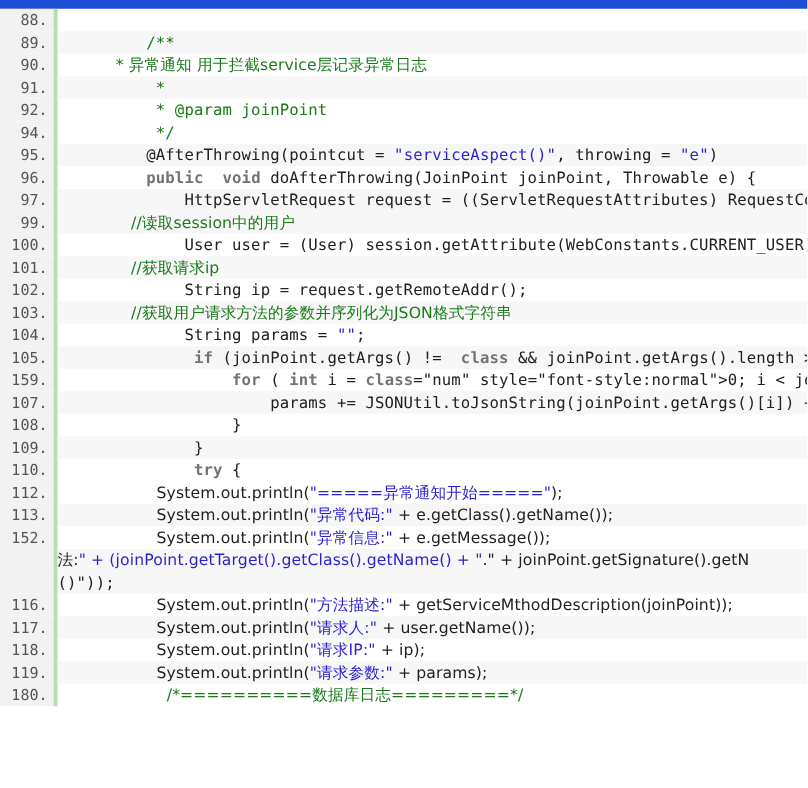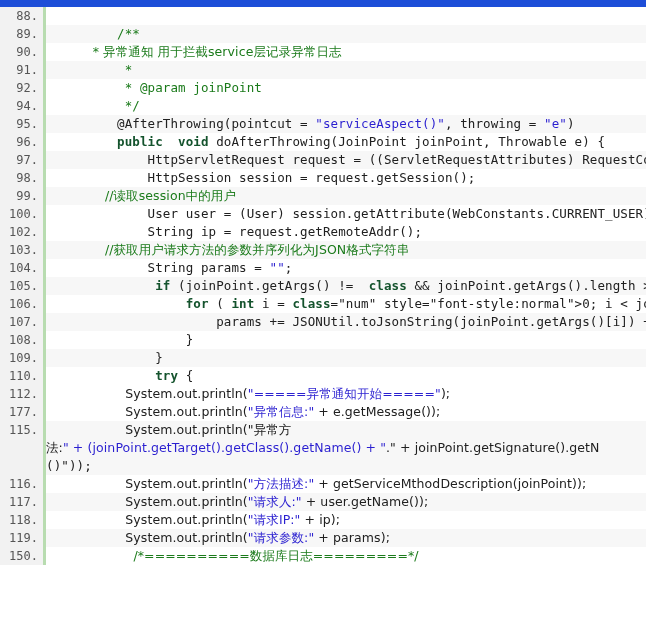--- a/index.html
+++ b/index.html
@@ -54,21 +54,21 @@
     font-size: 12.5px;
     line-height: 18px;
     white-space: pre;
     overflow: hidden;
     vertical-align: top;
     color: #202020;
     font-family: "DejaVu Sans Mono", "Liberation Mono", monospace;
     letter-spacing: 0.1px;
   }
   .cmt   { color: #1a7a1a; }
-  .kw    { color: #14532d; font-weight: bold; }
+  .kw    { color: #737373; font-weight: bold; }
   .str   { color: #2a1fd0; }
   .anno  { color: #202020; text-align: right; }
   .cn    { font-family: "DejaVu Sans", "Liberation Sans", sans-serif; text-align: center; }
 </style>
 </head>
 <body>
 
 <div class="code-viewer">
 <table class="code-table">
 
@@ -112,35 +112,35 @@
   <tr class="plain">
     <td class="gutter">96.</td>
     <td class="code"><span class="">        <i class="kw" style="font-style:normal">public</i>  <i class="kw" style="font-style:normal">void</i> doAfterThrowing(JoinPoint joinPoint, Throwable e) {</span></td>
   </tr>
 
   <tr class="stripe">
     <td class="gutter">97.</td>
     <td class="code"><span>            HttpServletRequest request = ((ServletRequestAttributes) RequestContextHolder.ge</span></td>
   </tr>
 
-  <tr class="plain">
-    <td class="gutter">98.</td>
-    <td class="code"><span>            HttpSession session = request.getSession();</span></td>
-  </tr>
 
   <tr class="stripe">
     <td class="gutter">99.</td>
     <td class="code"><span class="cmt cn">            //读取session中的用户</span></td>
   </tr>
 
   <tr class="plain">
     <td class="gutter">100.</td>
     <td class="code"><span>            User user = (User) session.getAttribute(WebConstants.CURRENT_USER);</span></td>
   </tr>
 
+  <tr class="stripe">
+    <td class="gutter">101.</td>
+    <td class="code"><span class="cmt cn">            //获取请求ip</span></td>
+  </tr>
 
   <tr class="plain">
     <td class="gutter">102.</td>
     <td class="code"><span>            String ip = request.getRemoteAddr();</span></td>
   </tr>
 
   <tr class="stripe">
     <td class="gutter">103.</td>
     <td class="code"><span class="cmt cn">            //获取用户请求方法的参数并序列化为JSON格式字符串</span></td>
   </tr>
@@ -149,21 +149,21 @@
     <td class="gutter">104.</td>
     <td class="code"><span>            String params = <i class="str" style="font-style:normal">""</i>;</span></td>
   </tr>
 
   <tr class="stripe">
     <td class="gutter">105.</td>
     <td class="code"><span class="">             <i class="kw" style="font-style:normal">if</i> (joinPoint.getArgs() !=  <i class="kw" style="font-style:normal">class</i> &amp;&amp; joinPoint.getArgs().length &gt; ="num" style="font-style:normal"&gt;0) {</span></td>
   </tr>
 
   <tr class="plain">
-    <td class="gutter">106.</td>
+    <td class="gutter">159.</td>
     <td class="code"><span class="">                 <i class="kw" style="font-style:normal">for</i> ( <i class="kw" style="font-style:normal">int</i> i = <i <i="" class="kw" style="font-style:normal">class</i>="num" style="font-style:normal"&gt;0; i &lt; joinPoint.getArgs().length; i++) {</span></td>
   </tr>
 
   <tr class="stripe">
     <td class="gutter">107.</td>
     <td class="code"><span>                     params += JSONUtil.toJsonString(joinPoint.getArgs()[i]) + ;</span></td>
   </tr>
 
   <tr class="plain">
     <td class="gutter">108.</td>
@@ -179,30 +179,30 @@
     <td class="gutter">110.</td>
     <td class="code"><span class="">             <i class="kw" style="font-style:normal">try</i> {</span></td>
   </tr>
 
 
   <tr class="plain">
     <td class="gutter">112.</td>
     <td class="code"><span class="cn">                 System.out.println(<i class="str" style="font-style:normal">"=====异常通知开始====="</i>);</span></td>
   </tr>
 
-
-  <tr class="plain">
-    <td class="gutter">177.</td>
+  <tr class="stripe">
+    <td class="gutter">113.</td>
+    <td class="code"><span class="cn">                 System.out.println(<i class="str" style="font-style:normal">"异常代码:"</i> + e.getClass().getName());</span></td>
+  </tr>
+
+  <tr class="plain">
+    <td class="gutter">152.</td>
     <td class="code"><span class="cn">                 System.out.println(<i class="str" style="font-style:normal">"异常信息:"</i> + e.getMessage());</span></td>
   </tr>
 
-  <tr class="stripe">
-    <td class="gutter">115.</td>
-    <td class="code"><span class="cn">                 System.out.println("异常方</span></td>
-  </tr>
   <tr class="stripe">
     <td class="gutter blank">&nbsp;</td>
     <td class="code" style="padding-left:0"><span class="cn">法:<i class="str" style="font-style:normal">" + (joinPoint.getTarget().getClass().getName() + "</i>." + joinPoint.getSignature().getN</span></td>
   </tr>
   <tr class="stripe">
     <td class="gutter blank">&nbsp;</td>
     <td class="code" style="padding-left:0"><span>()"));</span></td>
   </tr>
 
   <tr class="plain">
@@ -219,19 +219,19 @@
     <td class="gutter">118.</td>
     <td class="code"><span class="cn">                 System.out.println(<i class="str" style="font-style:normal">"请求IP:"</i> + ip);</span></td>
   </tr>
 
   <tr class="stripe">
     <td class="gutter">119.</td>
     <td class="code"><span class="cn">                 System.out.println(<i class="str" style="font-style:normal">"请求参数:"</i> + params);</span></td>
   </tr>
 
   <tr class="plain">
-    <td class="gutter">150.</td>
+    <td class="gutter">180.</td>
     <td class="code"><span class="cmt cn">                   /*==========数据库日志=========*/</span></td>
   </tr>
 
 </tbody>
     </table>
 </div>
 
 </body></html>

